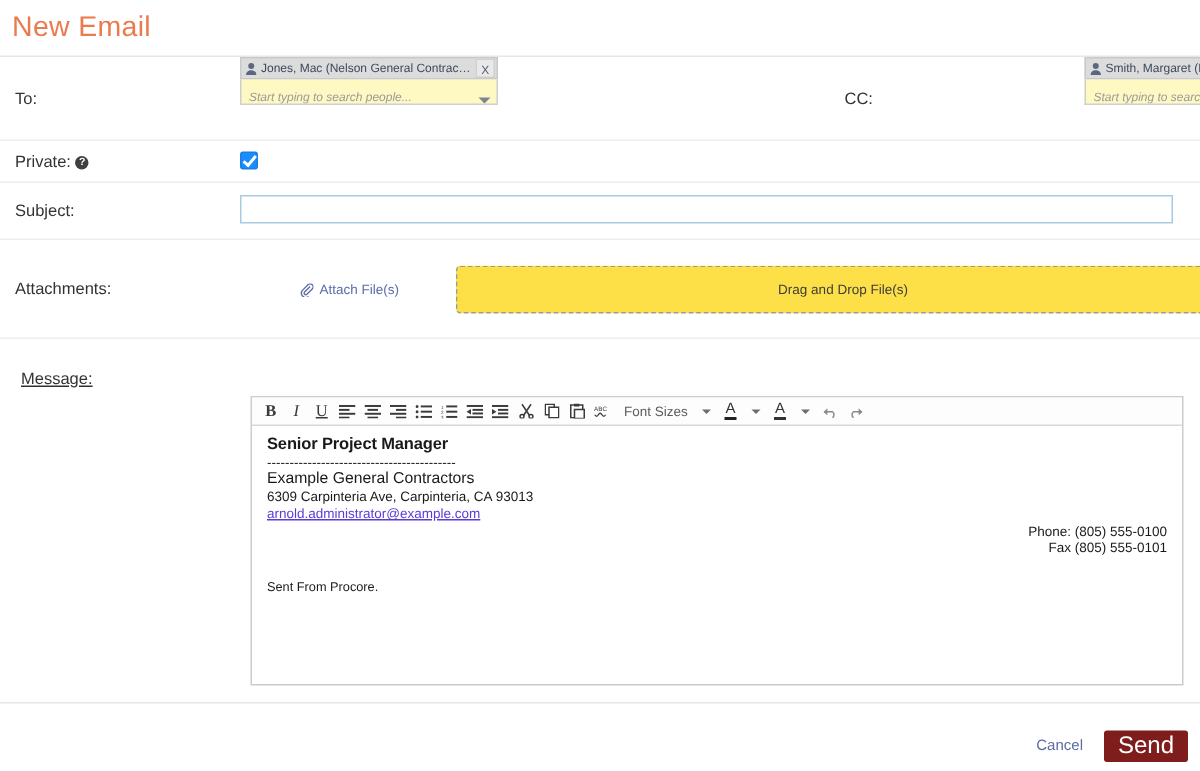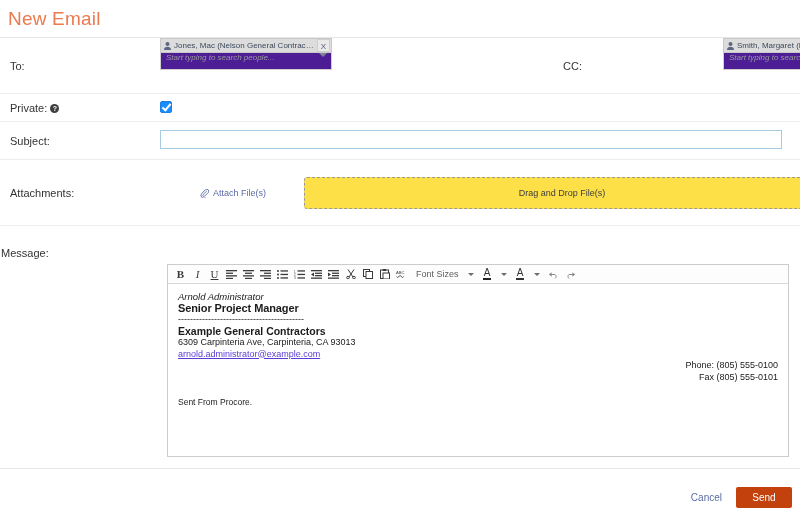--- a/index.html
+++ b/index.html
@@ -107,27 +107,27 @@
     background: #e9e9e9;
     border: 1px solid #cfcfcf;
     color: #55607a;
     font-size: 8px;
     margin-left: 2px;
     box-sizing: border-box;
     cursor: pointer;
   }
   .search-box {
     display: flex;
-    align-items: flex-start;
+    align-items: flex-end;
     border: 1px solid #cfcfcf;
     border-top: none;
-    background: #4c1d95;
+    background: #fef9c3;
     height: 17px;
     box-sizing: border-box;
-    padding: 0 4px 16px 5px;
+    padding: 0 4px 0 5px;
   }
   .search-box input {
     border: none;
     outline: none;
     flex: 1;
     font-size: 8px;
     font-style: italic;
     color: #8a8a8a;
     font-family: "Liberation Sans", sans-serif;
     background: transparent;
@@ -243,24 +243,25 @@
     justify-content: center;
     font-size: 9px;
     color: #3d3d3d;
     margin-left: 4px;
     cursor: pointer;
   }
 
   
   .message-label {
     position: absolute;
-    left: 1px;
+    left: 14px;
     top: 247px;
     font-size: 11px;
     color: #333;
+    text-decoration: underline;
   }
   .editor {
     position: absolute;
     left: 167px;
     top: 264px;
     width: 622px;
     height: 193px;
     border: 1px solid #cccccc;
     background: #fff;
     box-sizing: border-box;
@@ -323,21 +324,21 @@
     box-sizing: border-box;
     overflow: hidden;
     font-size: 9px;
     line-height: 11.5px;
     color: #1a1a1a;
     cursor: text;
   }
   .sig-name { font-style: italic; font-size: 9.5px; }
   .sig-title { font-weight: bold; font-size: 11px; letter-spacing: -0.1px; }
   .sig-divider { font-size: 9px; letter-spacing: 0px; color: #1a1a1a; }
-  .sig-company { font-weight: bold; font-size: 10.5px; }
+  .sig-company { font-weight: normal; font-size: 10.5px; }
   .sig-addr { font-size: 9px; }
   .sig-email { color: #5b3bd6; text-decoration: underline; font-size: 9px; cursor: pointer; }
   .sig-phone, .sig-fax { font-size: 9px; text-align: right; }
   .sig-sent { font-size: 8.5px; margin-top: 14px; }
 
   
   .footer-rule {
     position: absolute;
     left: 0;
     top: 468px;
@@ -356,23 +357,23 @@
     color: #5b6ba8;
     font-size: 10px;
     cursor: pointer;
     margin-right: 14px;
     background: none;
     border: none;
     font-family: "Liberation Sans", sans-serif;
     padding: 0;
   }
   .btn-send {
-    background: #c2410c;
+    background: #7f1d1d;
     color: #ffffff;
-    font-size: 10px;
+    font-size: 16px;
     border: none;
     border-radius: 2px;
     width: 56px;
     height: 21px;
     cursor: pointer;
     font-family: "Liberation Sans", sans-serif;
   }
 </style>
 </head>
 <body>
@@ -583,21 +584,20 @@
     </div>
     <div class="tb">
       <svg width="11" height="9" viewBox="0 0 11 9">
           <path d="M9.5 4.5H4a2.5 2.5 0 000 4" stroke="#8a8a8a" stroke-width="1" fill="none"></path>
           <path d="M7.4 2.2L10 4.6 7.4 6.8z" fill="#8a8a8a"></path>
         </svg>
     </div>
   </div>
 
   <div class="editor-body">
-    <div class="sig-name">Arnold Administrator</div>
     <div class="sig-title">Senior Project Manager</div>
     <div class="sig-divider">------------------------------------------</div>
     <div class="sig-company">Example General Contractors</div>
     <div class="sig-addr">6309 Carpinteria Ave, Carpinteria, CA 93013</div>
     <div class="sig-email">arnold.administrator@example.com</div>
     <div class="sig-phone">Phone: (805) 555-0100</div>
     <div class="sig-fax">Fax (805) 555-0101</div>
     <div class="sig-sent">Sent From Procore.</div>
   </div>
 </div>

